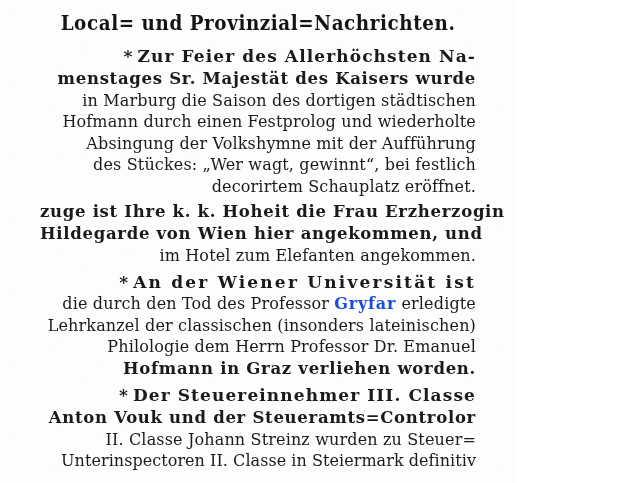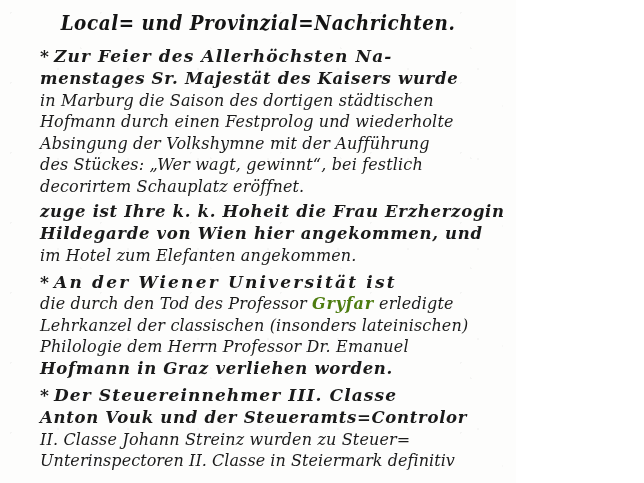--- a/index.html
+++ b/index.html
@@ -13,21 +13,20 @@
     overflow: hidden;
     font-family: "DejaVu Serif", serif;
   }
   #page {
     position: relative;
     width: 516px;
     height: 483px;
     background: #fdfdfc;
     box-sizing: border-box;
     padding: 8px 40px 0 40px;
-    font-style: italic;
   }
   .scan-noise {
     position: absolute;
     inset: 0;
     pointer-events: none;
     background:
       radial-gradient(circle at 12% 18%, rgba(0,0,0,0.045) 0 1px, transparent 1px),
       radial-gradient(circle at 62% 44%, rgba(0,0,0,0.04) 0 1px, transparent 1px),
       radial-gradient(circle at 83% 77%, rgba(0,0,0,0.035) 0 1px, transparent 1px),
       radial-gradient(circle at 35% 88%, rgba(0,0,0,0.03) 0 1px, transparent 1px);
@@ -45,21 +44,21 @@
     font-stretch: condensed;
     transform: scaleX(0.97);
   }
   .article {
     margin-bottom: 4px;
   }
   .line {
     color: #1a1a1a;
     font-size: 16.5px;
     line-height: 1.34;
-    text-align: left;
+    text-align: right;
     white-space: nowrap;
     font-family: "DejaVu Serif", serif;
   }
   .line.lead {
     font-weight: bold;
     letter-spacing: 1.1px;
     font-size: 17px;
   }
   .line.semi {
     font-weight: bold;
@@ -71,21 +70,21 @@
     font-size: 16px;
   }
   .line.tight {
     letter-spacing: 0.05px;
   }
   .star {
     font-weight: bold;
     padding-right: 4px;
   }
   .hl {
-    color: #4d7c0f;
+    color: #1d4ed8;
     font-weight: bold;
     letter-spacing: 0.8px;
   }
   .spaced {
     letter-spacing: 2.2px;
     font-weight: bold;
     margin-top: 24px;
   }
 </style>
 </head>

